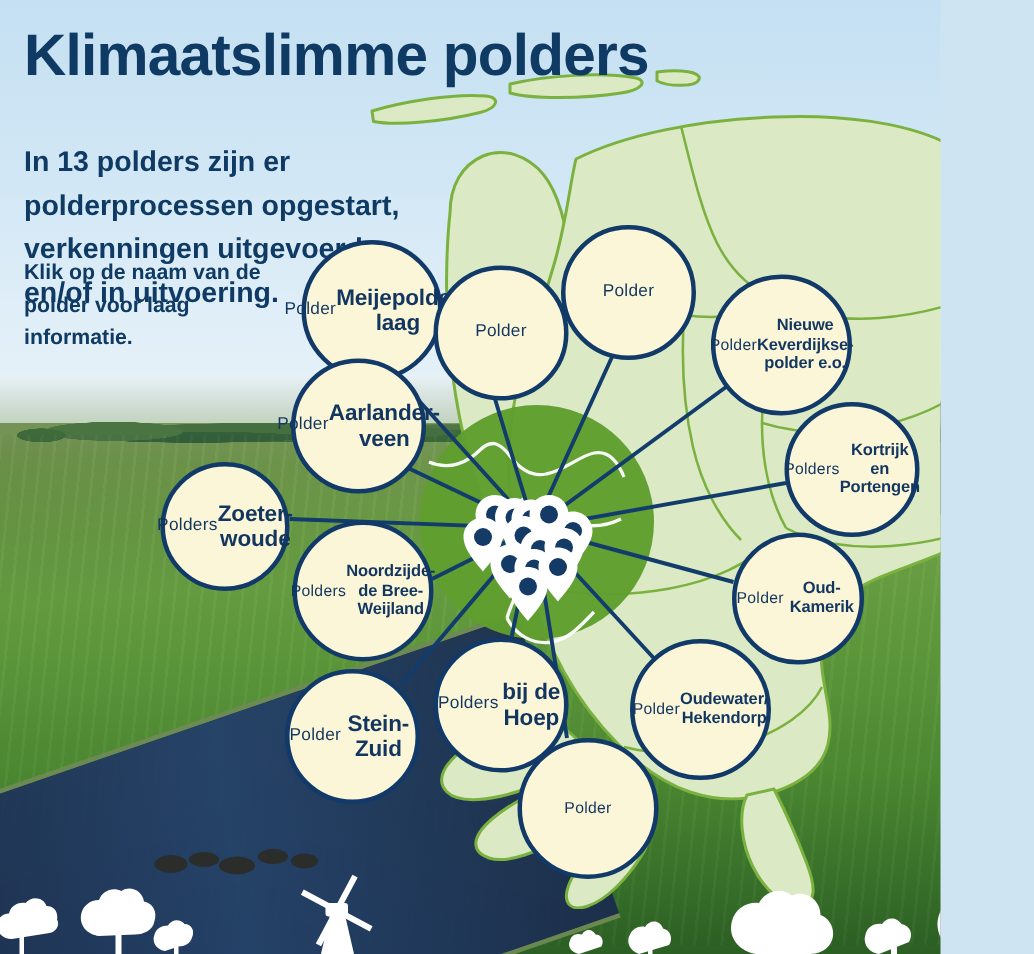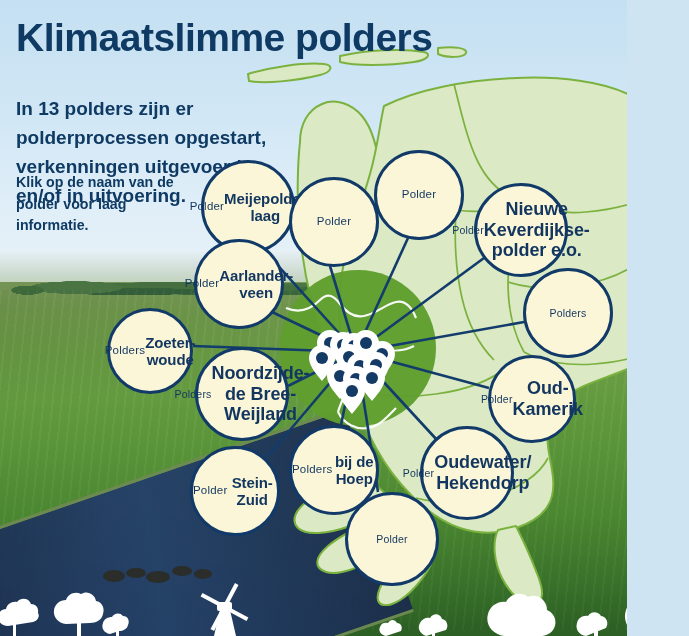--- a/index.html
+++ b/index.html
@@ -90,21 +90,21 @@
   .bubble{
     position:absolute;border-radius:50%;
     background:#fbf6d8;border:3px solid #113a68;
     display:flex;align-items:center;justify-content:center;
     text-align:center;color:#12365f;box-sizing:border-box;
     cursor:pointer;
   }
   .bubble .pre{font-size:11.5px;font-weight:normal;line-height:1.2;letter-spacing:.2px;}
   .bubble .nm{font-size:15px;font-weight:bold;line-height:1.16;letter-spacing:-.1px;}
   .bubble.sm .pre{font-size:10.5px;}
-  .bubble.sm .nm{font-size:18px;}
+  .bubble.sm .nm{font-size:11px;}
 
   
   .silhouettes{position:absolute;left:0;bottom:0;width:689px;height:60px;pointer-events:none;}
 </style>
 </head>
 <body>
 
 <div id="stage">
 
   <div class="bg-sky"></div>
@@ -269,20 +269,21 @@
       <div class="bubble sm" style="left: 474px; top: 183px; width: 94px; height: 94px;">
         <div class="pre">Polder</div>
         <div class="nm">Nieuwe<br>Keverdijkse-<br>polder e.o.</div>
       </div>
       <div class="bubble" style="left: 194px; top: 239px; width: 90px; height: 90px;">
         <div class="pre">Polder</div>
         <div class="nm">Aarlander-<br>veen</div>
       </div>
       <div class="bubble sm" style="left: 523px; top: 268px; width: 90px; height: 90px;">
         <div class="pre">Polders</div>
+        <div class="nm">Kortrijk en<br>Portengen</div>
       </div>
       <div class="bubble" style="left: 107px; top: 308px; width: 86px; height: 86px;">
         <div class="pre">Polders</div>
         <div class="nm">Zoeter-<br>woude</div>
       </div>
       <div class="bubble sm" style="left: 195px; top: 347px; width: 94px; height: 94px;">
         <div class="pre">Polders</div>
         <div class="nm">Noordzijde-<br>de Bree-<br>Weijland</div>
       </div>
       <div class="bubble sm" style="left: 488px; top: 355px; width: 88px; height: 88px;">

